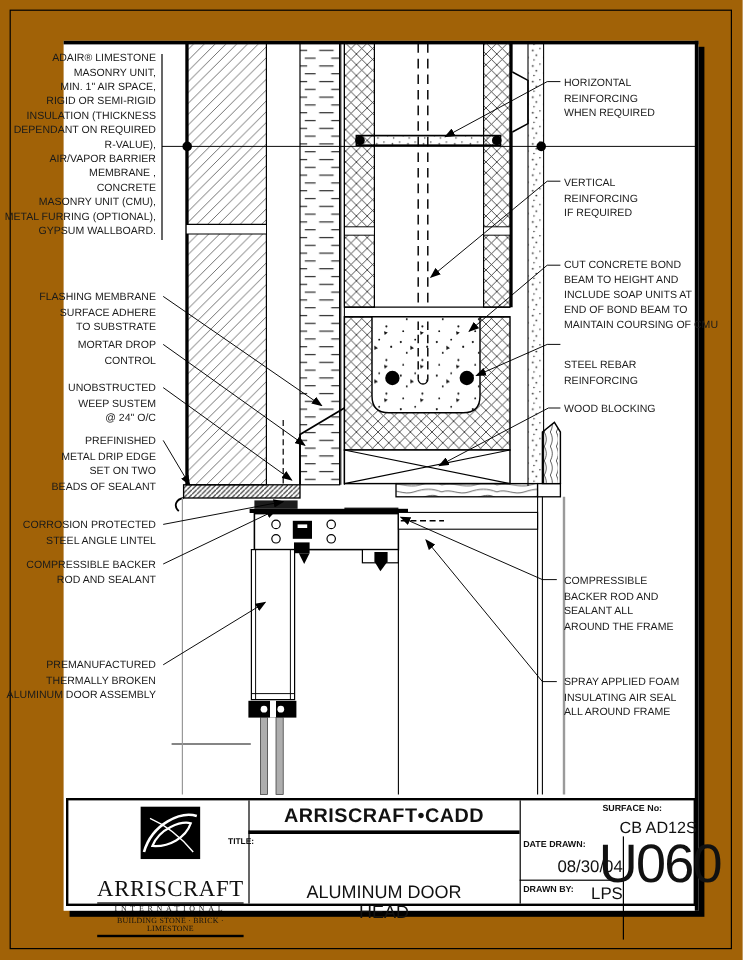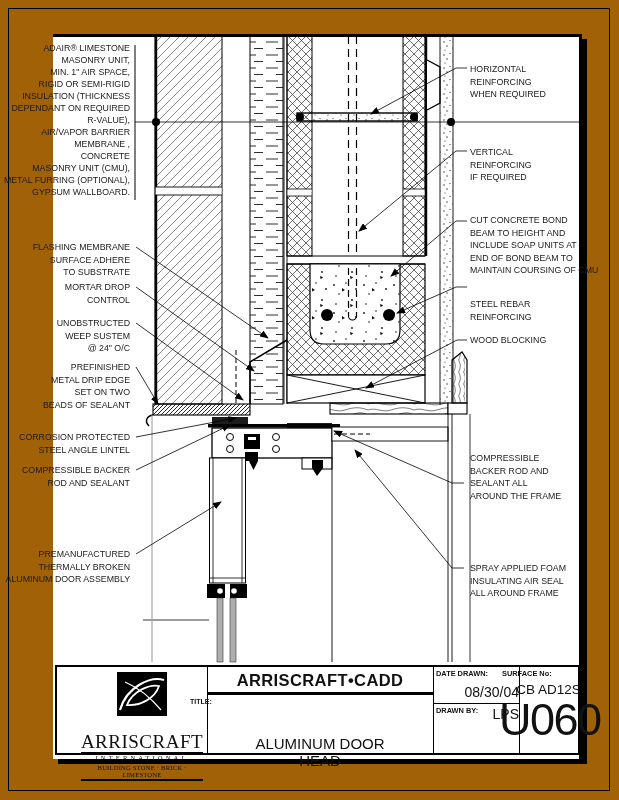--- a/index.html
+++ b/index.html
@@ -14,21 +14,21 @@
   .ann{position:absolute;font-size:8.8px;line-height:12.6px;white-space:pre;color:#1a1a1a;}
   .ann.l{text-align:right;}
   .ann.r{text-align:left;left:470px;}
   .ann.wall{line-height:12px;}
   
   .tblock{position:absolute;left:55px;top:665px;width:521px;height:86px;background:#fff;
         border:2.6px solid #000;}
   .tb-cell{position:absolute;top:0;height:100%;padding-left:20px;}
   .tb-logo{left:0;width:130px;border-right:1.6px solid #000;text-align:center;}
   .tb-center{left:130px;width:226px;border-right:1.6px solid #000;}
-  .tb-meta{left:356px;width:86px;border-right:1.6px solid #000;}
+  .tb-meta{left:356px;width:86px;border-right:1.6px solid #000;margin-top:30px;}
   .tb-detail{left:442px;width:79px;}
   .logo-mark{width:50px;height:44px;margin:5px auto 0;display:block;}
   .logo-name{font-family:"Liberation Serif",serif;font-size:19px;letter-spacing:.5px;
         line-height:20px;margin-top:16px;}
   .logo-intl{font-family:"Liberation Serif",serif;font-size:6.6px;letter-spacing:3.1px;
         border-top:1px solid #000;margin:0 4px;padding-top:.5px;}
   .logo-tag{font-family:"Liberation Serif",serif;font-size:6.6px;letter-spacing:.2px;
         border-top:1px solid #000;border-bottom:2px solid #000;margin:1px 4px 0;padding:1px 0;}
   .tb-header{height:25px;border-bottom:3px solid #000;text-align:center;
         font-size:16.5px;font-weight:bold;letter-spacing:.4px;line-height:26px;}
@@ -271,21 +271,21 @@
 REINFORCING
 IF REQUIRED</div>
   <div class="ann r" style="top:214px;">CUT CONCRETE BOND
 BEAM TO HEIGHT AND
 INCLUDE SOAP UNITS AT
 END OF BOND BEAM TO
 MAINTAIN COURSING OF CMU</div>
   <div class="ann r" style="top:282px;margin-top:16px;">STEEL REBAR
 REINFORCING</div>
   <div class="ann r" style="top:334px;">WOOD BLOCKING</div>
-  <div class="ann r" style="top:452px;">COMPRESSIBLE
+  <div class="ann r" style="top:478px;">COMPRESSIBLE
 BACKER ROD AND
 SEALANT ALL
 AROUND THE FRAME</div>
   <div class="ann r" style="top:562px;">SPRAY APPLIED FOAM
 INSULATING AIR SEAL
 ALL AROUND FRAME</div>
 
   <div class="tblock">
 
     <div class="tb-cell tb-logo">

